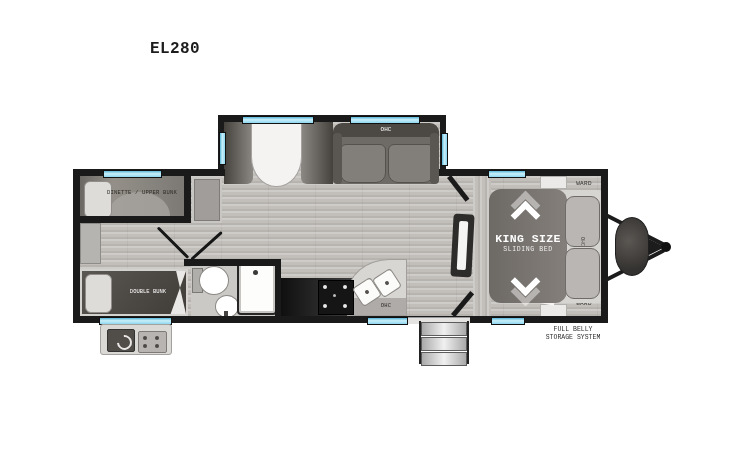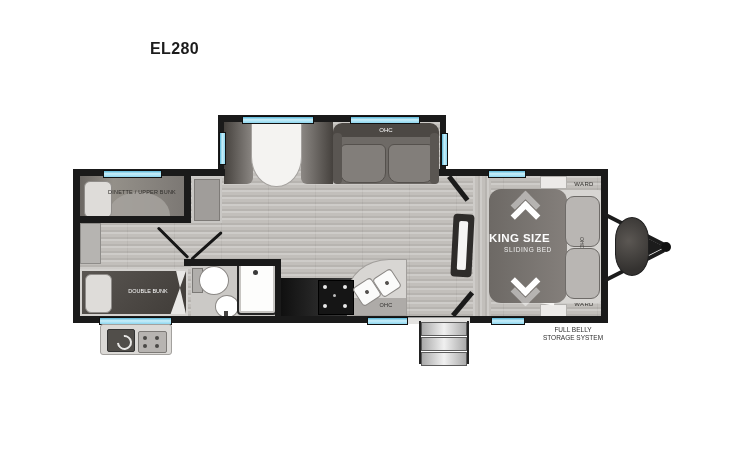--- a/index.html
+++ b/index.html
@@ -1,17 +1,17 @@
 <!DOCTYPE html>
 <html><head>
 <meta charset="utf-8">
 <style>
   html,body{margin:0;padding:0;background:#ffffff;}
   .canvas{position:relative;width:731px;height:369px;background:#fff;overflow:hidden;
-          font-family:Liberation Sans, sans-serif;}
+          font-family:Liberation Mono, monospace;}
   .abs{position:absolute;}
   .wall{position:absolute;background:#1a1a1a;}
   .window{position:absolute;border:1px solid #111;
           background:linear-gradient(180deg,#57b6d8 0%,#c9eef9 45%,#8ed7f0 100%);}
   .window.v{background:linear-gradient(90deg,#57b6d8 0%,#c9eef9 45%,#8ed7f0 100%);}
   .floor{position:absolute;background-color:#c2bfbb;
     background-image:
       repeating-linear-gradient(180deg, rgba(255,255,255,.20) 0 2px, rgba(255,255,255,0) 2px 5px, rgba(0,0,0,.06) 5px 7px),
       repeating-linear-gradient(90deg, rgba(0,0,0,.045) 0 1px, transparent 1px 47px);}
   .floor.vplank{background-image:
@@ -103,21 +103,21 @@
   <div class="abs" style="left:540px;top:304px;width:25px;height:11px;background:#eceae8;border:1px solid #b3b1ae;"></div>
   <div class="lbl" style="left:566px;top:181px;width:36px;text-align:center;font-size:6px;letter-spacing:.3px;">WARD</div>
   <div class="lbl" style="left:566px;top:301px;width:36px;text-align:center;font-size:6px;letter-spacing:.3px;">WARD</div>
 
   <div class="abs" style="left:559px;top:190px;width:42px;height:113px;background:#d7d5d2;border-radius:3px;"></div>
   <div class="abs" style="left:546px;top:247px;width:14px;height:58px;background:#f6f5f3;transform:rotate(12deg);"></div>
 
   <div class="abs" style="left:489px;top:189px;width:78px;height:114px;background:linear-gradient(90deg,#6d6965,#847f7b);border-radius:12px;">
     <div class="chev up" style="left:26px;top:6px;opacity:.45;"></div>
     <div class="chev up" style="left:26px;top:16px;"></div>
-    <div class="lbl white" style="left:0;top:44px;width:78px;font-size:11.5px;font-weight:700;letter-spacing:.4px;">KING SIZE</div>
+    <div class="lbl white" style="left:0;top:44px;width:78px;text-align:center;font-size:11.5px;font-weight:700;letter-spacing:.4px;">KING SIZE</div>
     <div class="lbl white" style="left:0;top:58px;width:78px;text-align:center;font-size:6.5px;letter-spacing:.6px;opacity:.9;">SLIDING BED</div>
     <div class="chev down" style="left:26px;top:82px;"></div>
     <div class="chev down" style="left:26px;top:92px;opacity:.45;"></div>
   </div>
 
   <div class="pillow" style="left:565px;top:196px;width:33px;height:49px;background:#b9b6b3;border-color:#6e6b68;border-radius:9px;"></div>
   <div class="pillow" style="left:565px;top:248px;width:33px;height:49px;background:#b9b6b3;border-color:#6e6b68;border-radius:9px;"></div>
   <div class="lbl" style="left:584px;top:237px;font-size:5px;color:#44423f;transform:rotate(90deg);transform-origin:left top;">OHC</div>
 
   <div class="stub" style="left:451px;top:175px;width:30px;transform:rotate(52deg);"></div>

